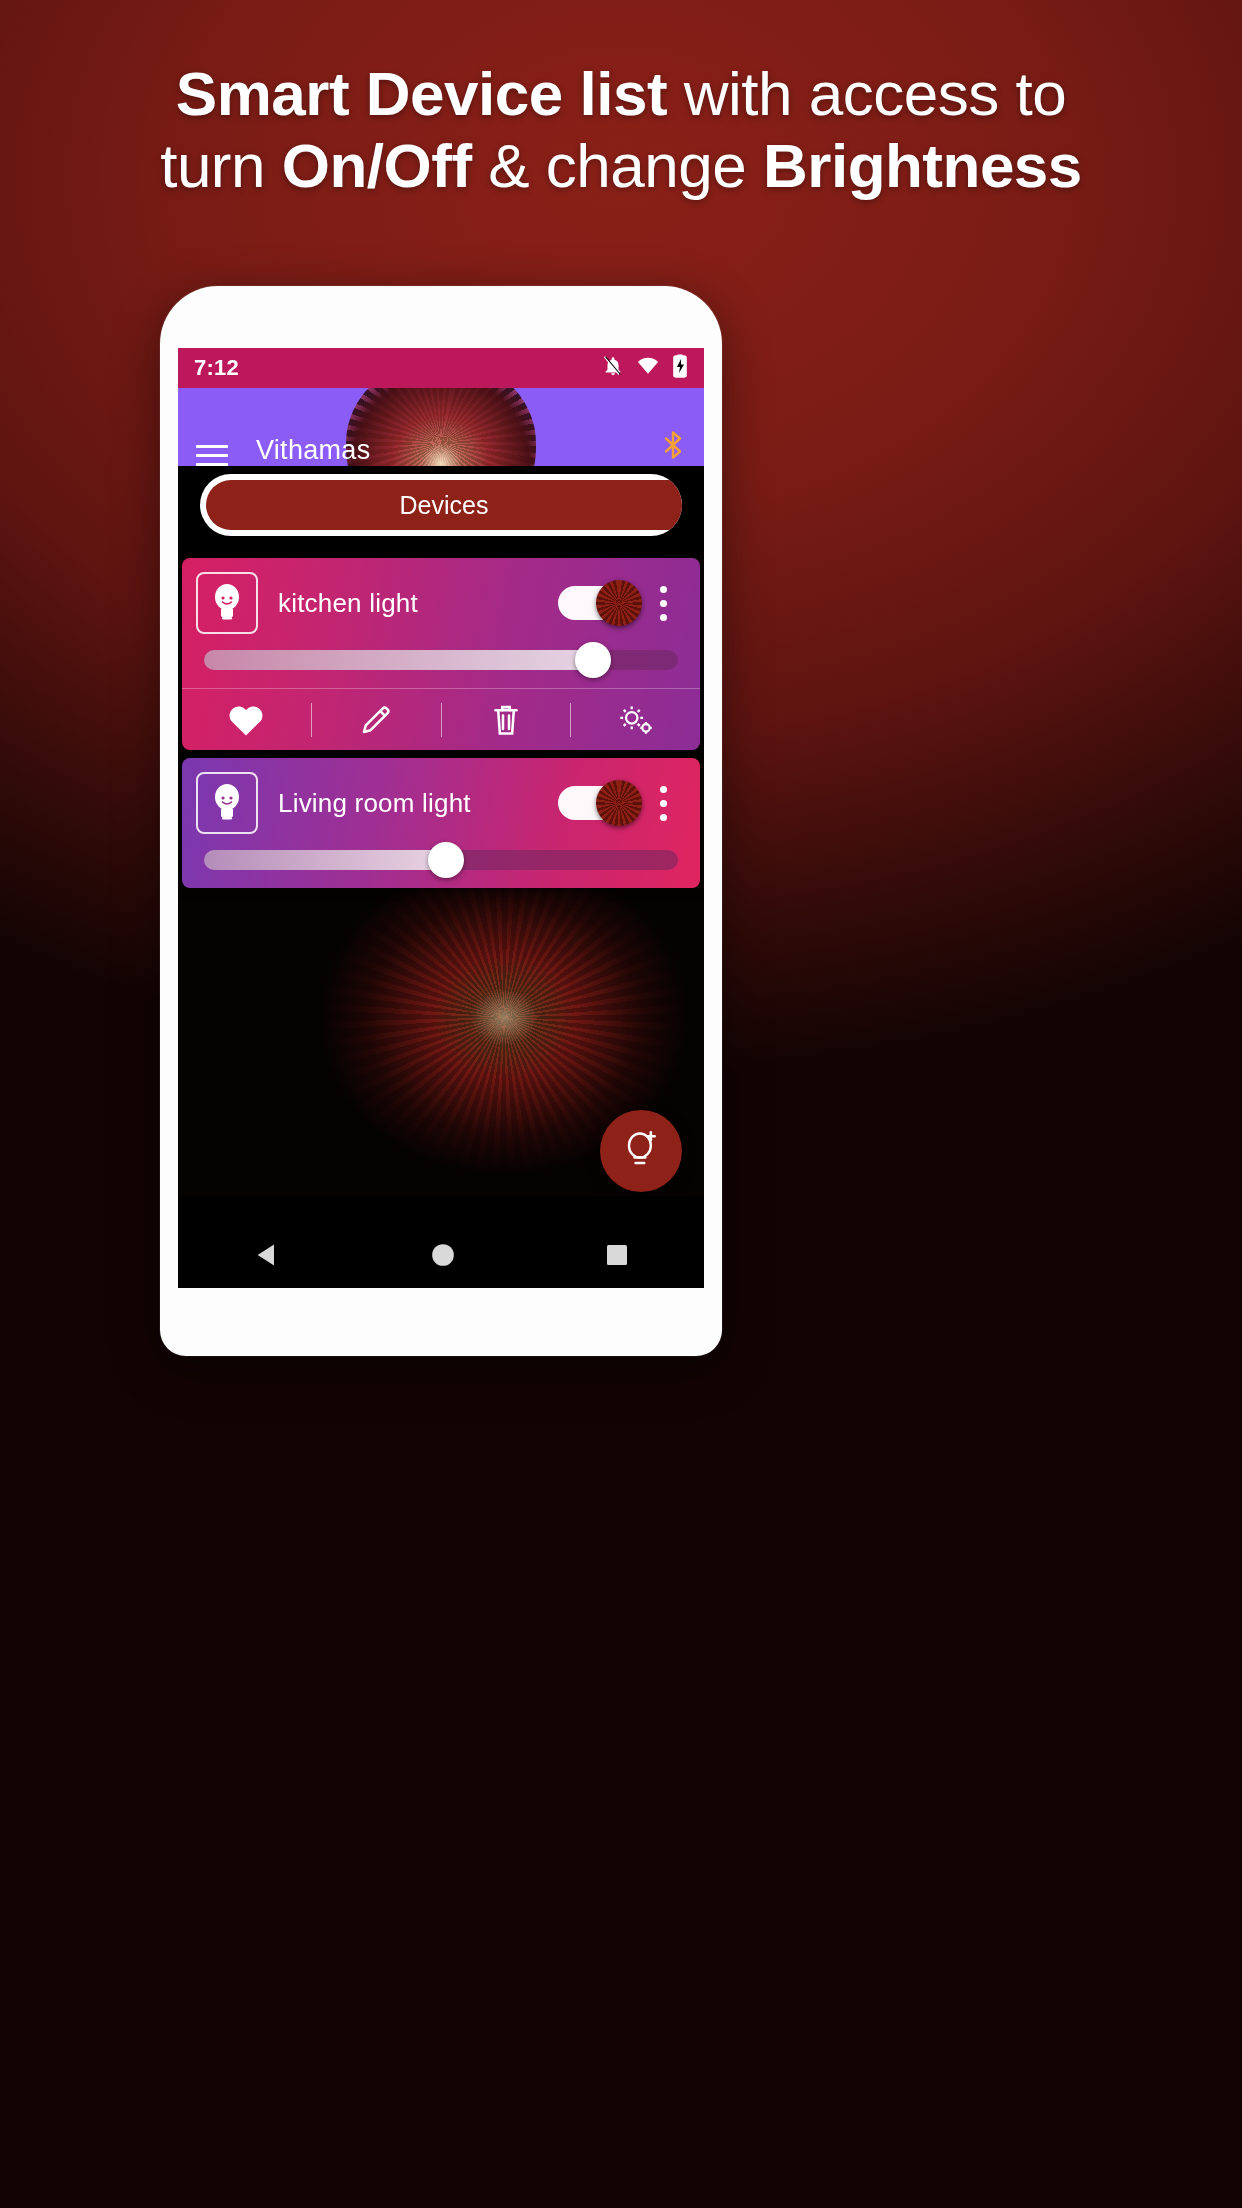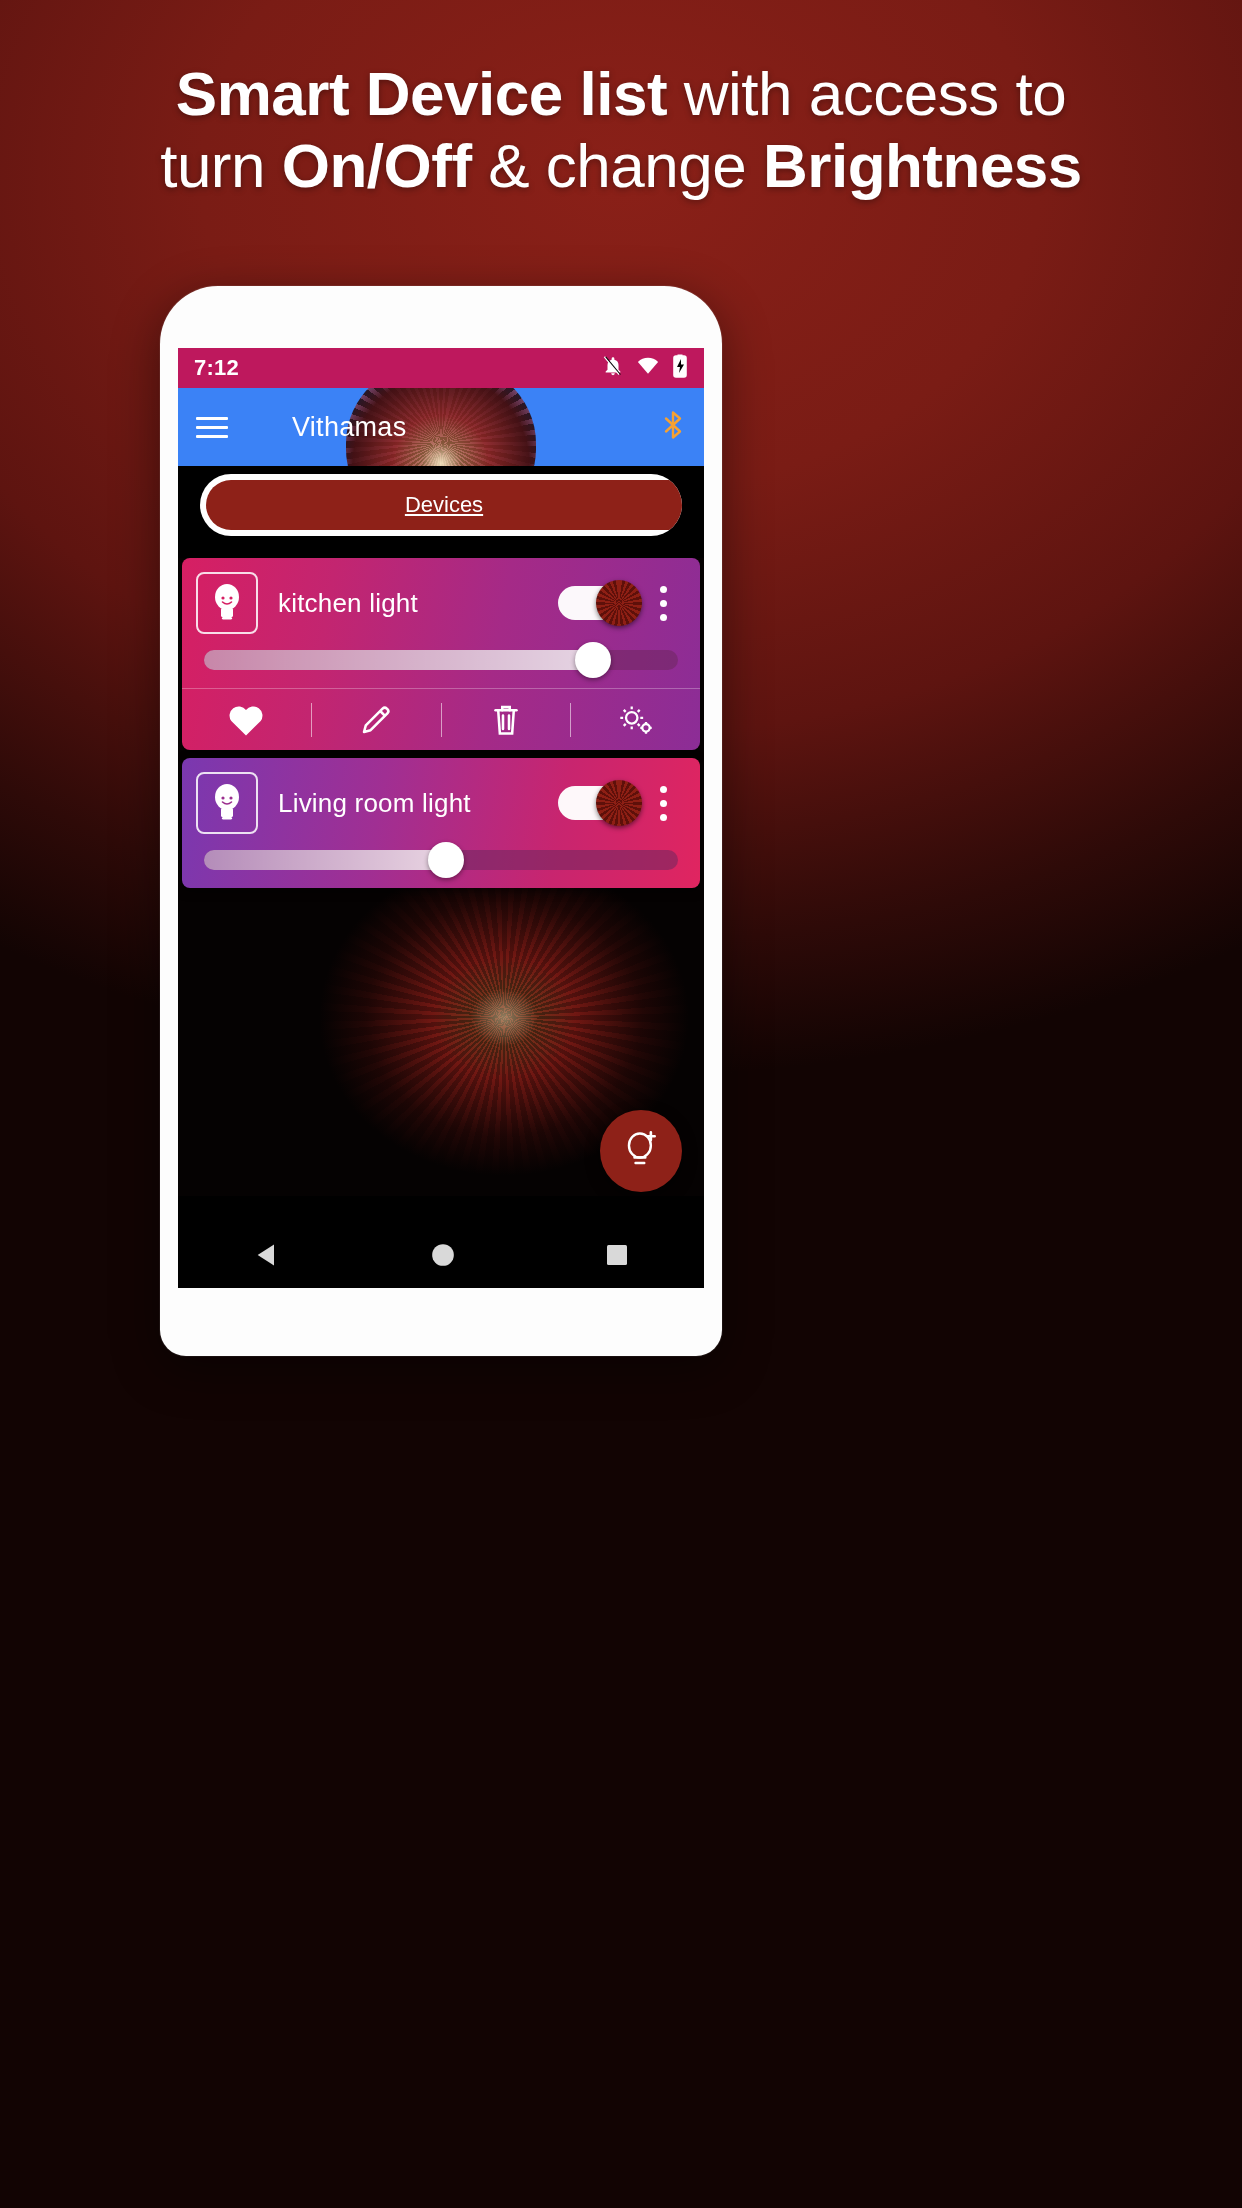--- a/index.html
+++ b/index.html
@@ -49,25 +49,24 @@
     padding:0 16px;
     color:#fff;
   }
   .status-time { font-size:22px; font-weight:700; letter-spacing:.2px; }
   .status-icons { display:flex; align-items:center; gap:12px; }
   .sicon { display:block; }
   
   .appbar {
     position:relative;
     height:78px;
-    display:flex; align-items:center;
+    display:flex; align-items:flex-end;
     padding:0 18px;
-    background:#3b82f6;
+    background:#8b5cf6;
     overflow:hidden;
-    gap:36px;
   }
   .appbar-bg {
     position:absolute; left:50%; top:-30px; transform:translateX(-50%);
     width:190px; height:170px;
     border-radius:50% 50% 46% 46%;
     background:
       radial-gradient(circle at 50% 62%, rgba(255,235,190,.95) 0%, rgba(230,140,60,.55) 14%, rgba(150,35,25,.85) 34%, rgba(70,12,10,.95) 62%, rgba(0,0,0,0) 78%),
       repeating-conic-gradient(from 12deg at 50% 50%, rgba(190,45,35,.55) 0deg 3deg, rgba(20,4,4,.85) 3deg 7deg);
     filter:blur(.4px);
     opacity:.96;
@@ -85,21 +84,21 @@
   .tabs {
     display:flex;
     background:#ffffff;
     border-radius:34px;
     height:62px;
     overflow:hidden;
     box-shadow:0 2px 8px rgba(0,0,0,.5);
   }
   .tab {
     flex:1; display:flex; align-items:center; justify-content:center;
-    font-size:22px; cursor:pointer;text-decoration:underline;
+    font-size:25px; cursor:pointer;
   }
   .tab.active {
     background:#8e2118; color:#ffffff;
     border-radius:34px 6px 6px 34px;
     margin:6px 0 6px 6px;
   }
   .tab.inactive { color:#3a3a3a; }
   
   .devicelist { position:relative; background:#000; }
   .bgphoto {

